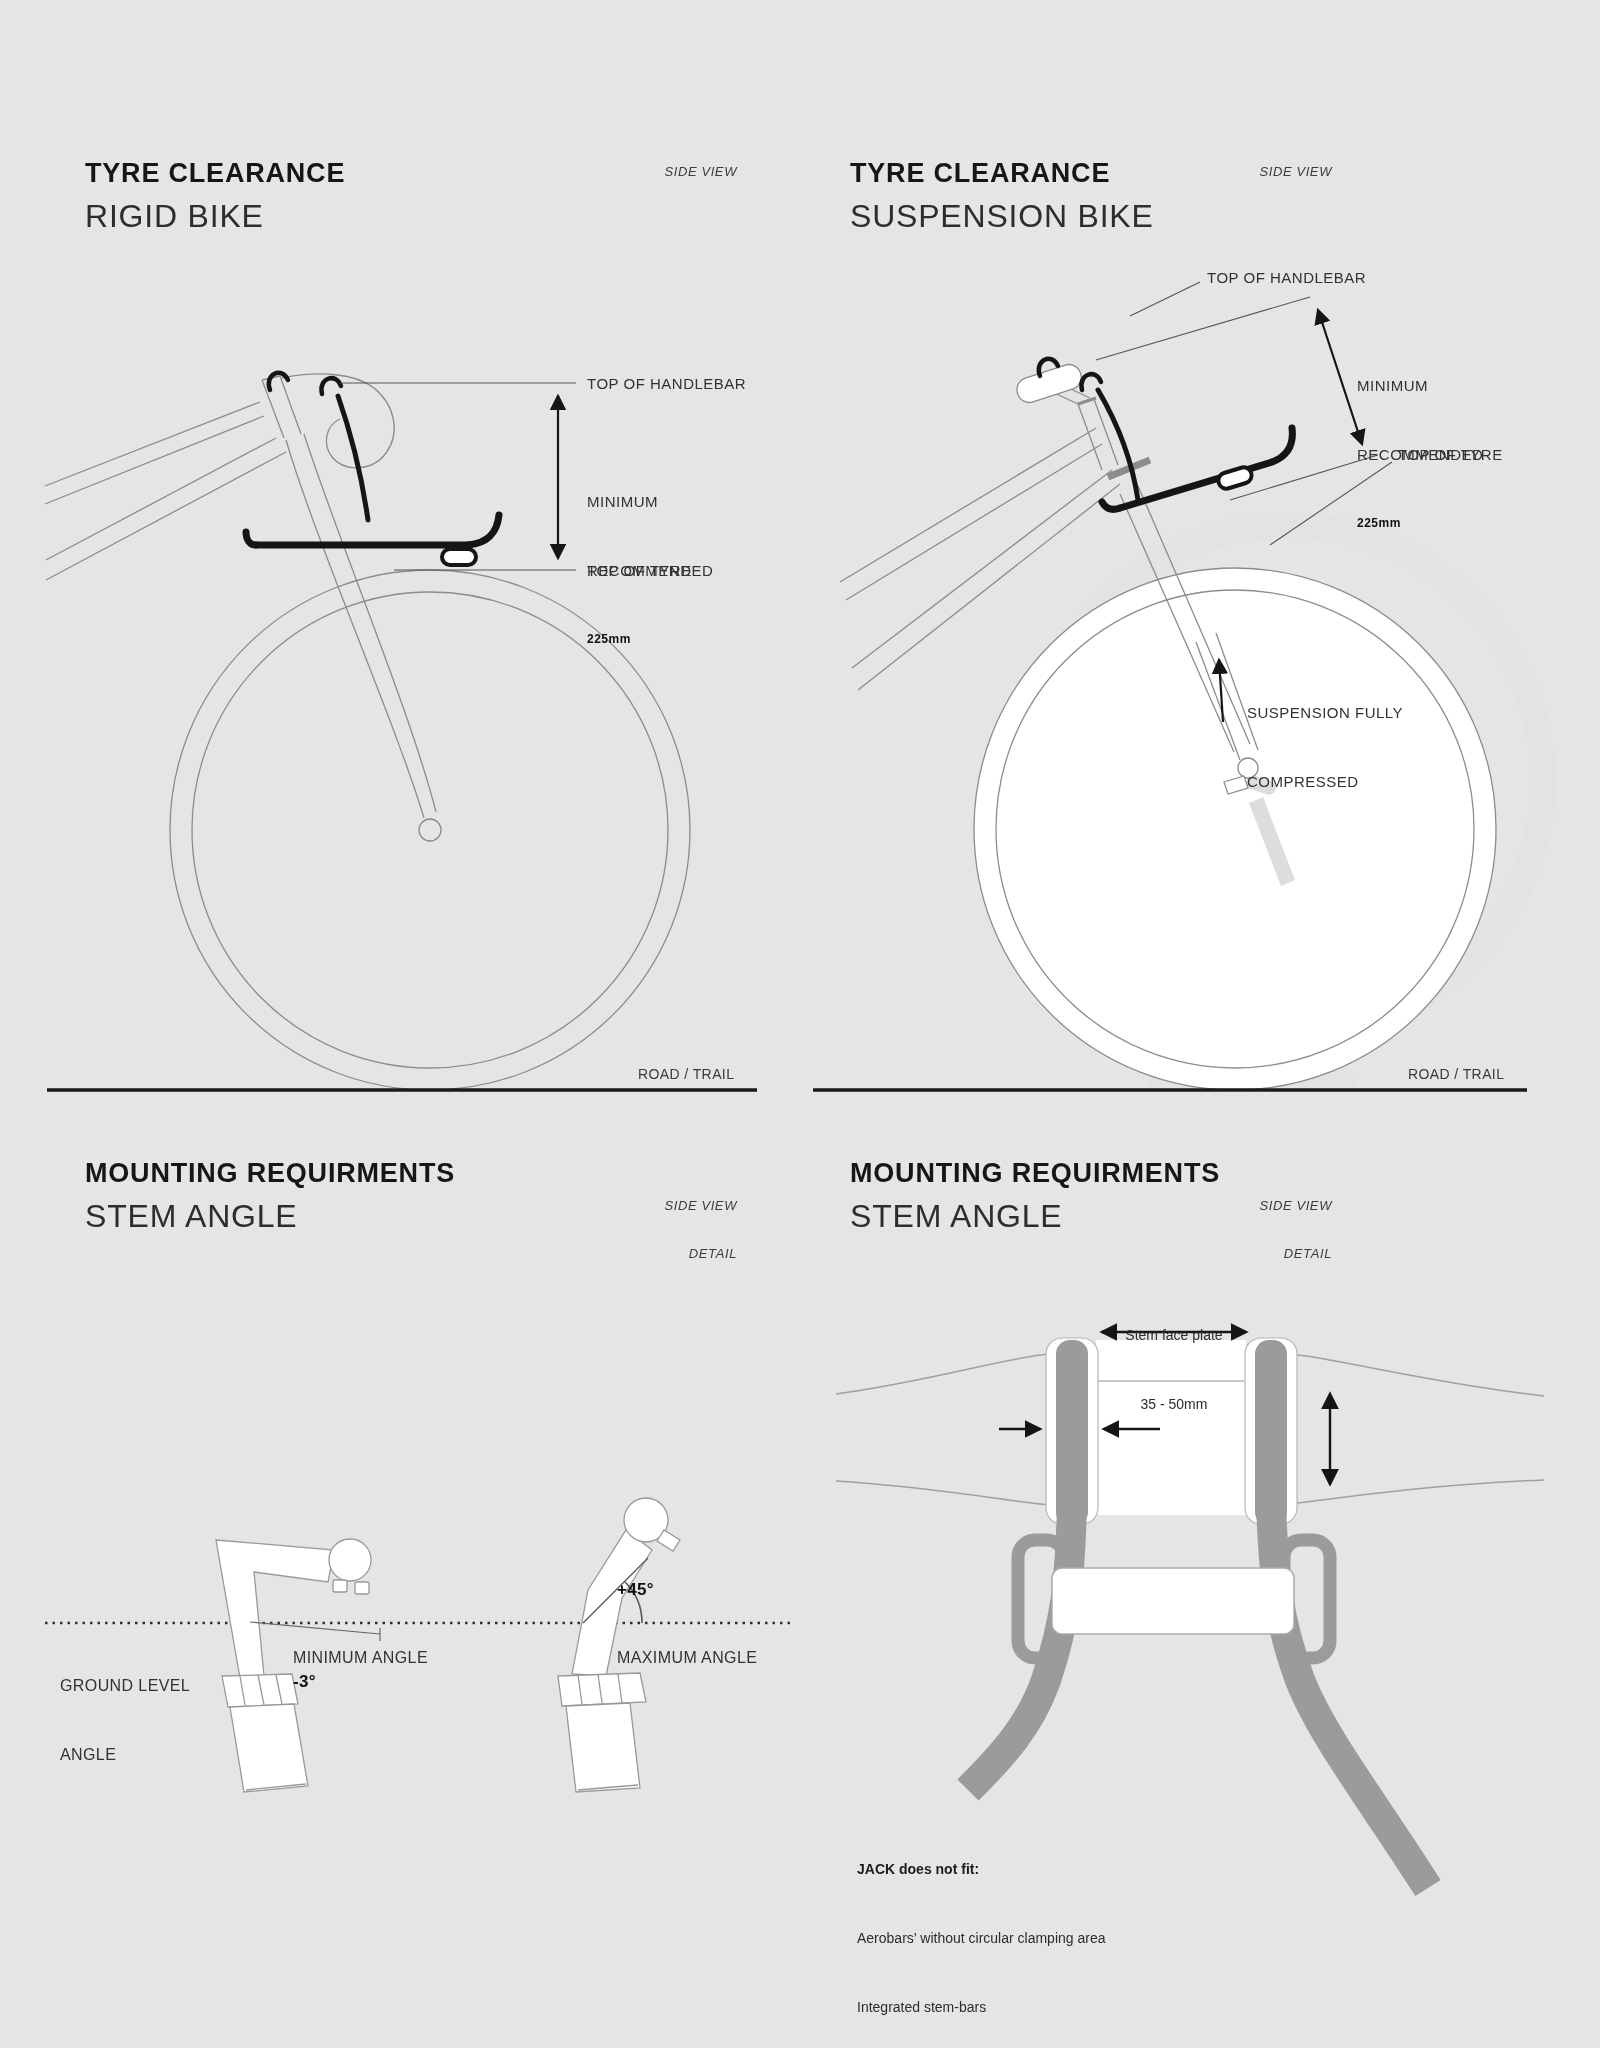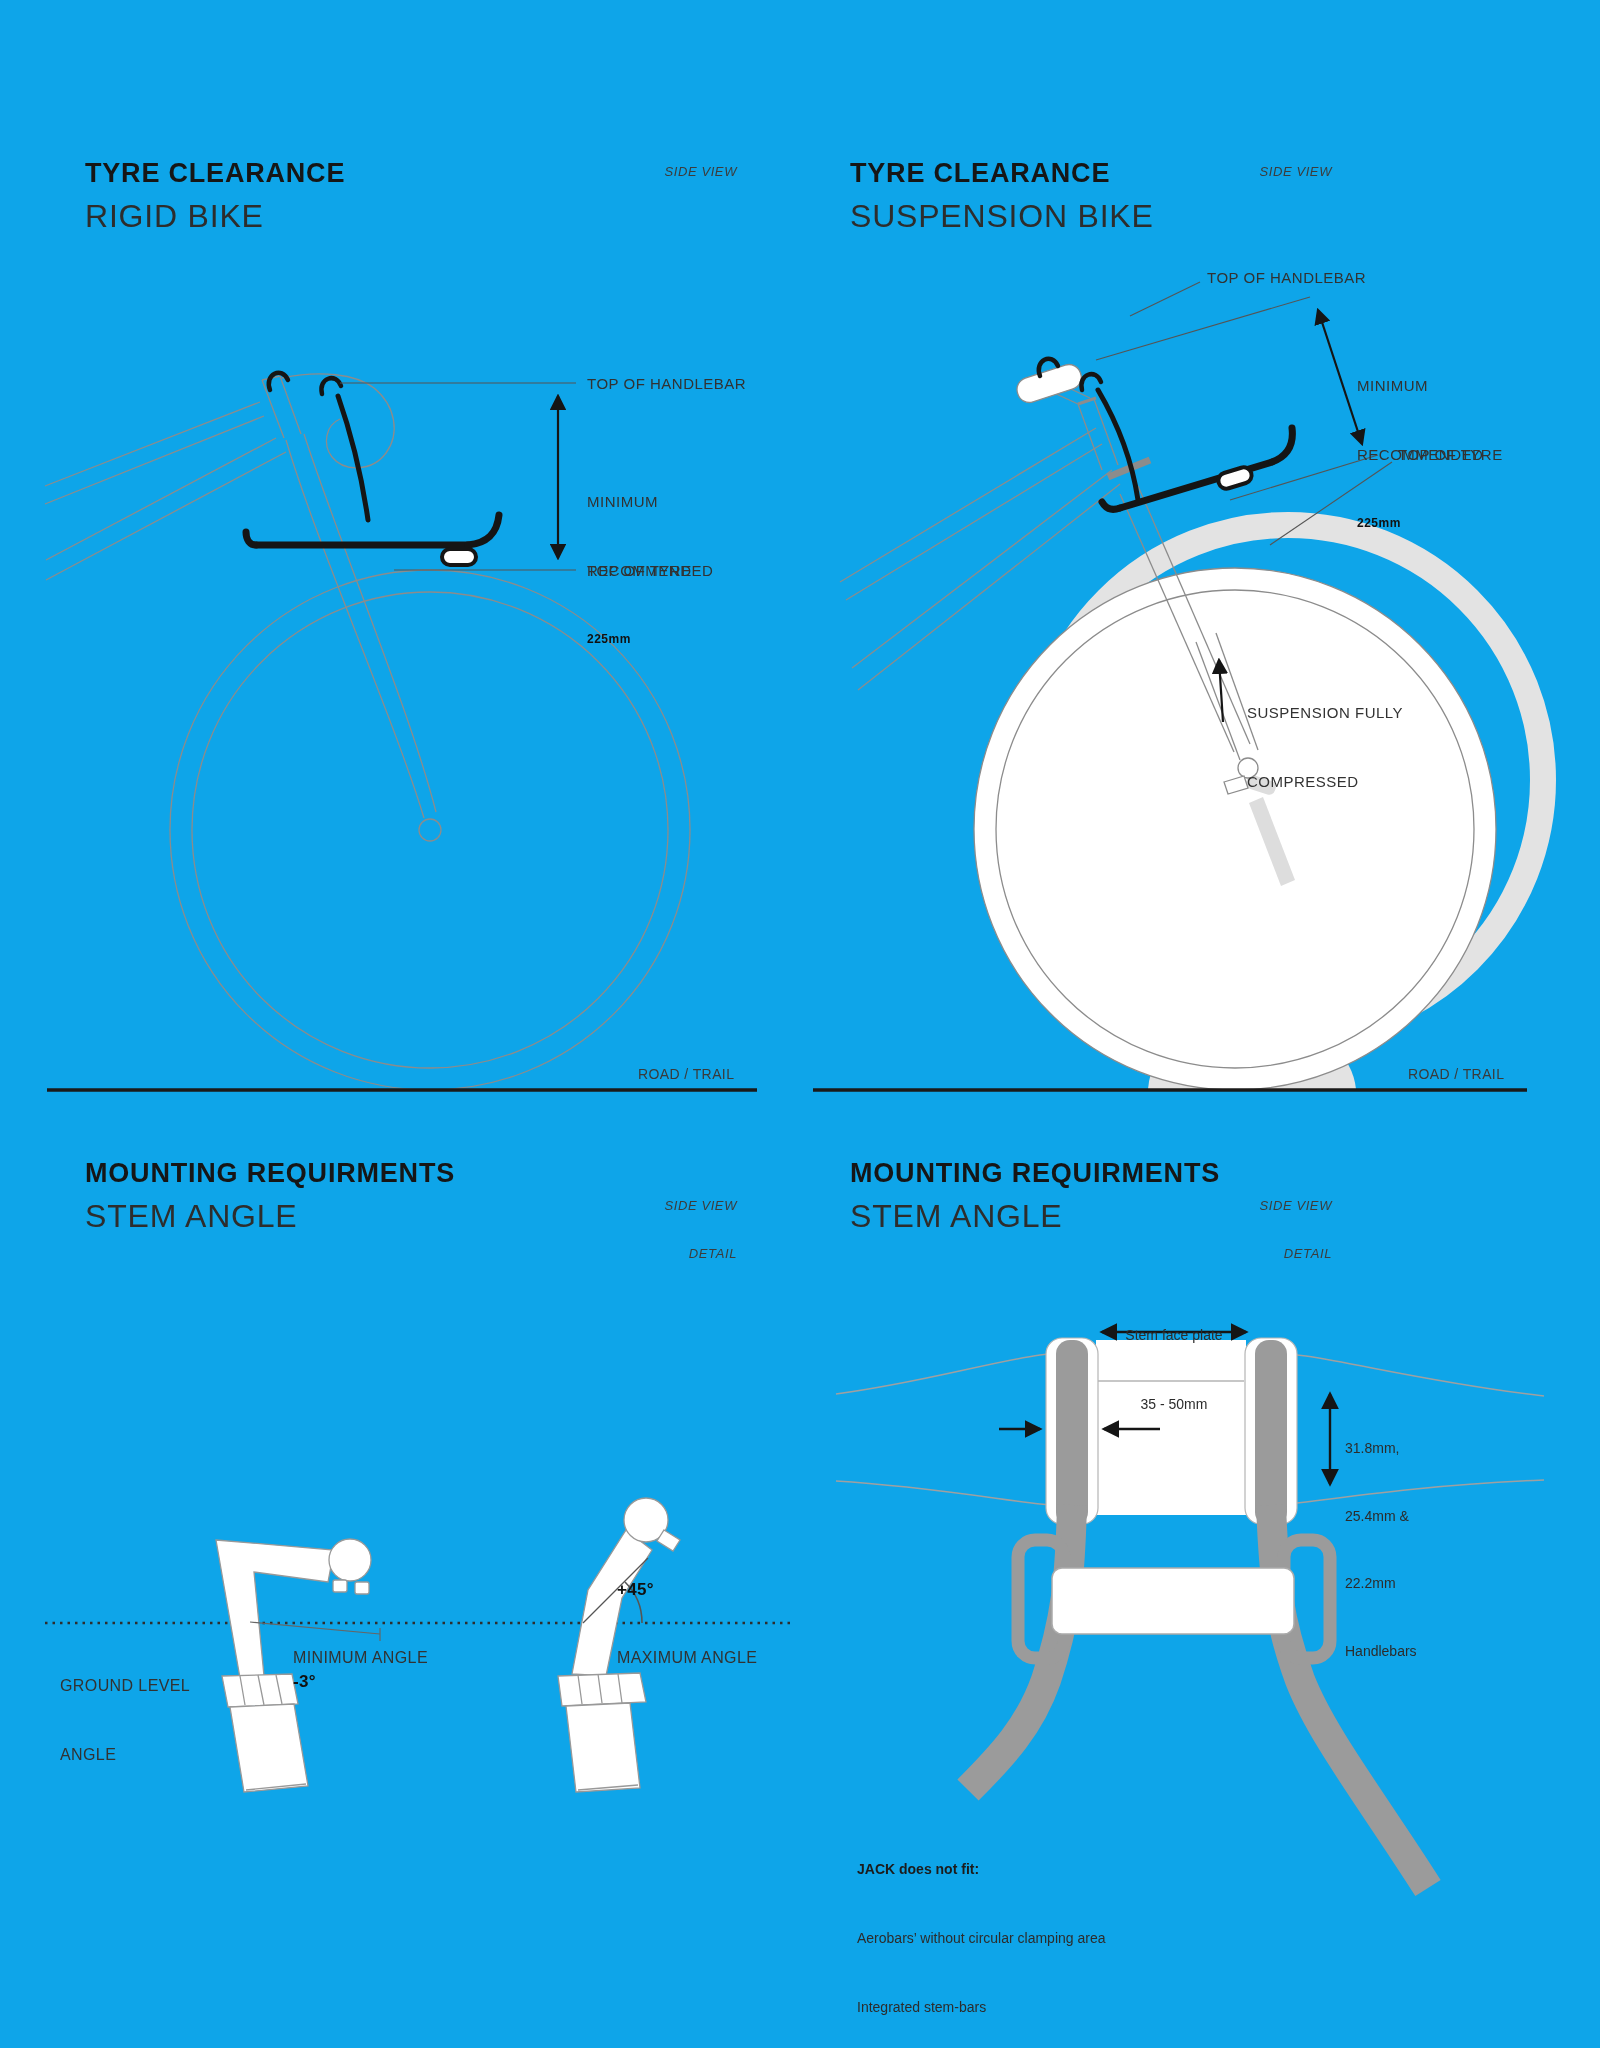--- a/index.html
+++ b/index.html
@@ -1,16 +1,16 @@
 <!DOCTYPE html>
 <html><head>
 <meta charset="utf-8">
 <style>
   html,body{margin:0;padding:0;background:#fff;}
-  .page{position:relative;width:1600px;height:2048px;background:#0ea5e9;overflow:hidden;
+  .page{position:relative;width:1600px;height:2048px;background:#e5e5e5;overflow:hidden;
         font-family:"Liberation Sans",sans-serif;}
   svg.art{position:absolute;left:0;top:0;}
   .lbl{position:absolute;white-space:pre;}
   .t-title{font-size:27px;font-weight:700;letter-spacing:.8px;color:#161616;}
   .t-sub{font-size:32px;font-weight:400;letter-spacing:.8px;color:#2d2d2d;}
   .view-lbl{font-size:13px;letter-spacing:.6px;color:#3c3c3c;text-align:right;line-height:16px;font-style:italic;}
   .ann{font-size:15px;letter-spacing:.5px;color:#323232;line-height:23px;}
   .ann .bold{font-weight:700;font-size:12px;color:#111;}
   .ann16{font-size:16px;letter-spacing:.4px;color:#323232;line-height:23px;}
   .angval{font-size:17px;font-weight:700;color:#111;letter-spacing:.3px;}
@@ -234,26 +234,20 @@
   <div class="lbl t-title" style="left:850px;top:1158px">MOUNTING REQUIRMENTS</div>
   <div class="lbl t-sub" style="left:850px;top:1198px">STEM ANGLE</div>
   <div class="lbl view-lbl" style="left:1182px;top:1166px;width:150px">
     <div>SIDE VIEW</div>
     <div>DETAIL</div>
   </div>
   <div class="lbl sent ta-c" style="left:1094px;top:1278px;width:160px">
     <div>Stem face plate</div>
     <div>35 - 50mm</div>
   </div>
-  <div class="lbl sent" style="left:1345px;top:1392px;line-height:22.5px">
-    <div>31.8mm,</div>
-    <div>25.4mm &amp;</div>
-    <div>22.2mm</div>
-    <div>Handlebars</div>
-  </div>
   <div class="lbl sent" style="left:857px;top:1812px">
     <div class="head">JACK does not fit:</div>
     <div>Aerobars’ without circular clamping area</div>
     <div>Integrated stem-bars</div>
     
   </div>
 
 </div>
 
 </body></html>

